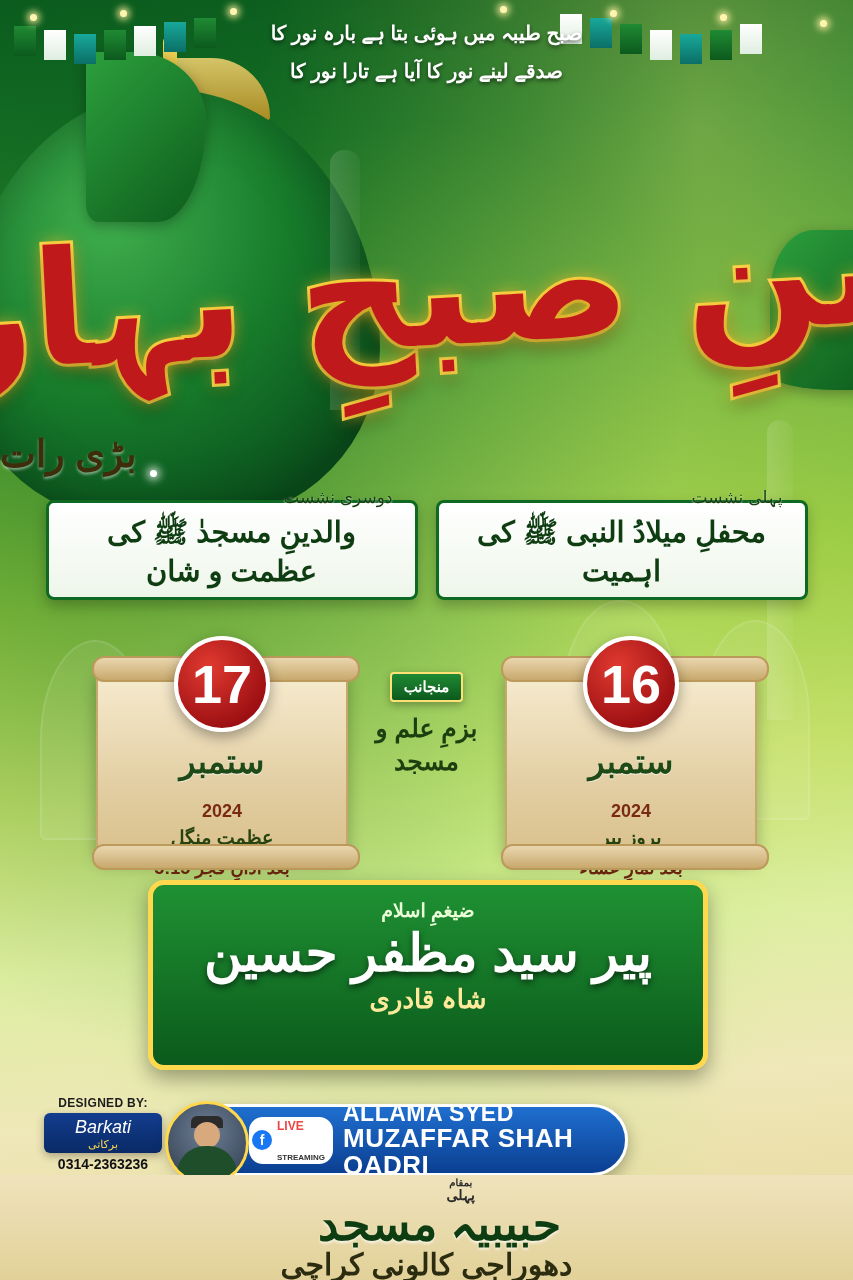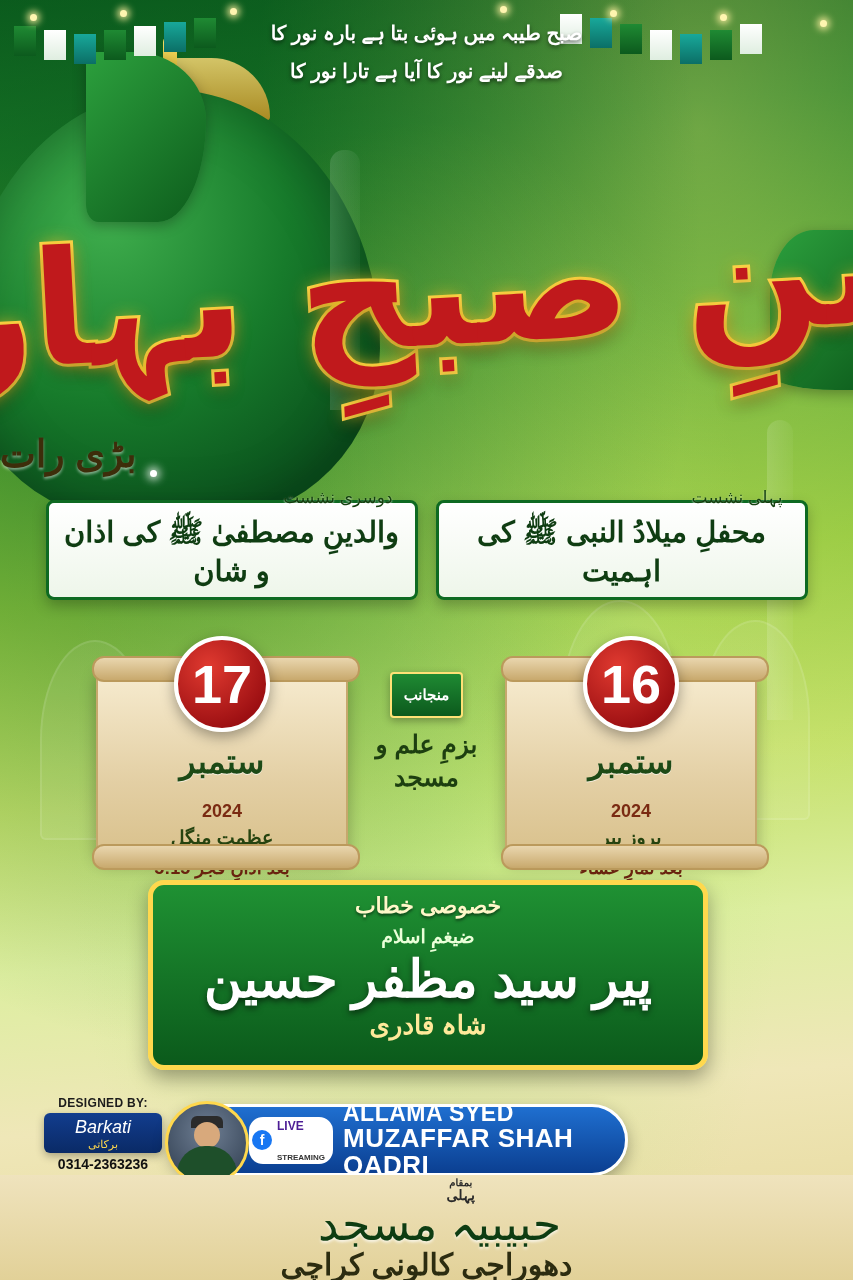--- a/index.html
+++ b/index.html
@@ -203,21 +203,21 @@
 
   
   .mid-ribbon {
     position: absolute; left: 50%; top: 52px; transform: translateX(-50%);
     width: 150px; text-align: center; direction: rtl;
   }
   .mid-ribbon .pill {
     display: inline-block;
     background: linear-gradient(#1f8a33,#0c5a1d);
     color: #fff; font-size: 15px; font-weight: 700;
-    padding: 12px 12px; border-radius: 4px;
+    padding: 4px 12px; border-radius: 4px;
     border: 2px solid #ffe176;
     box-shadow: 0 3px 8px rgba(0,0,0,.3);
   }
   .mid-ribbon .l1 { font-size: 25px; font-weight: 700; color: #1d3f10; margin-top: 12px; }
   .mid-ribbon .l2 { font-size: 25px; font-weight: 700; color: #1d3f10; margin-top: 4px; }
 
   
   .speaker-box {
     position: absolute; left: 148px; top: 880px;
     width: 560px; height: 190px;
@@ -298,39 +298,39 @@
   .fb-pill {
     display: flex; align-items: center; gap: 5px;
     background: #fff; border-radius: 14px; padding: 2px 8px 2px 3px;
     margin-right: 10px;
   }
   .fb-circle {
     width: 20px; height: 20px; border-radius: 50%;
     background: #1877f2; color: #fff; font-weight: 700; font-size: 14px;
     display: flex; align-items: center; justify-content: center;
   }
-  .fb-text { font-size: 12px; font-weight: 700; color: #4c1d95; }
+  .fb-text { font-size: 12px; font-weight: 700; color: #ef4444; }
   .live-names { color: #fff; line-height: 1.05; }
   .live-names .l1 { font-size: 23px; font-weight: 700; letter-spacing: .5px; }
   .live-names .l2 { font-size: 26px; font-weight: 700; letter-spacing: .5px; }
 
   
   .footer {
     position: absolute; left: 0; bottom: 0; width: 853px; height: 105px;
     background: linear-gradient(#efe3bd, #e2d198);
     direction: rtl; text-align: center;
   }
   .footer .org {
     position: absolute; right: 378px; top: 2px;
     font-size: 14px; font-weight: 700; color: #2a2a2a; line-height: 1.1;
   }
   .footer .org .sm { font-size: 10px; display: block; }
   .footer .masjid {
     margin-top: 22px;
-    font-size: 46px; font-weight: 400; color: #0e3d12;
+    font-size: 46px; font-weight: 700; color: #0e3d12;
     text-shadow: 0 2px 3px rgba(255,255,255,.7);
     padding-left: 26px;
   }
   .footer .area {
     font-size: 30px; font-weight: 700; color: #2c2c10; margin-top: -4px;
   }
 </style>
 </head>
 <body>
 
@@ -386,21 +386,21 @@
   </div>
   <div class="title-sub">بڑی رات</div>
 
   <div class="sessions">
     <div class="session">
       <div class="tag">پہلی نشست</div>
       <div class="txt">محفلِ میلادُ النبی ﷺ کی اہمیت</div>
     </div>
     <div class="session">
       <div class="tag">دوسری نشست</div>
-      <div class="txt">والدینِ مصطفیٰ ﷺ کی اذان و شان</div>
+      <div class="txt">والدینِ مسجدٰ ﷺ کی عظمت و شان</div>
     </div>
   </div>
 
   <div class="dates">
 
     <div class="scroll scroll-16">
       <div class="badge">16</div>
       <div class="month">ستمبر</div>
       <div class="year">2024</div>
       <div class="day">بروز پیر</div>
@@ -416,21 +416,20 @@
     <div class="scroll scroll-17">
       <div class="badge">17</div>
       <div class="month">ستمبر</div>
       <div class="year">2024</div>
       <div class="day">عظمت منگل</div>
       <div class="time">بعد اذانِ فجر 5:15</div>
     </div>
   </div>
 
   <div class="speaker-box">
-    <div class="khitab">خصوصی خطاب</div>
     <div class="honor">ضیغمِ اسلام</div>
     <div class="name">پیر سید مظفر حسین</div>
     <div class="suffix">شاہ قادری</div>
   </div>
 
   <div class="designer">
     <div class="lbl">DESIGNED BY:</div>
     <div class="card">
       <div class="brand">Barkati</div>
       <div class="brand-ur">برکاتی</div>

